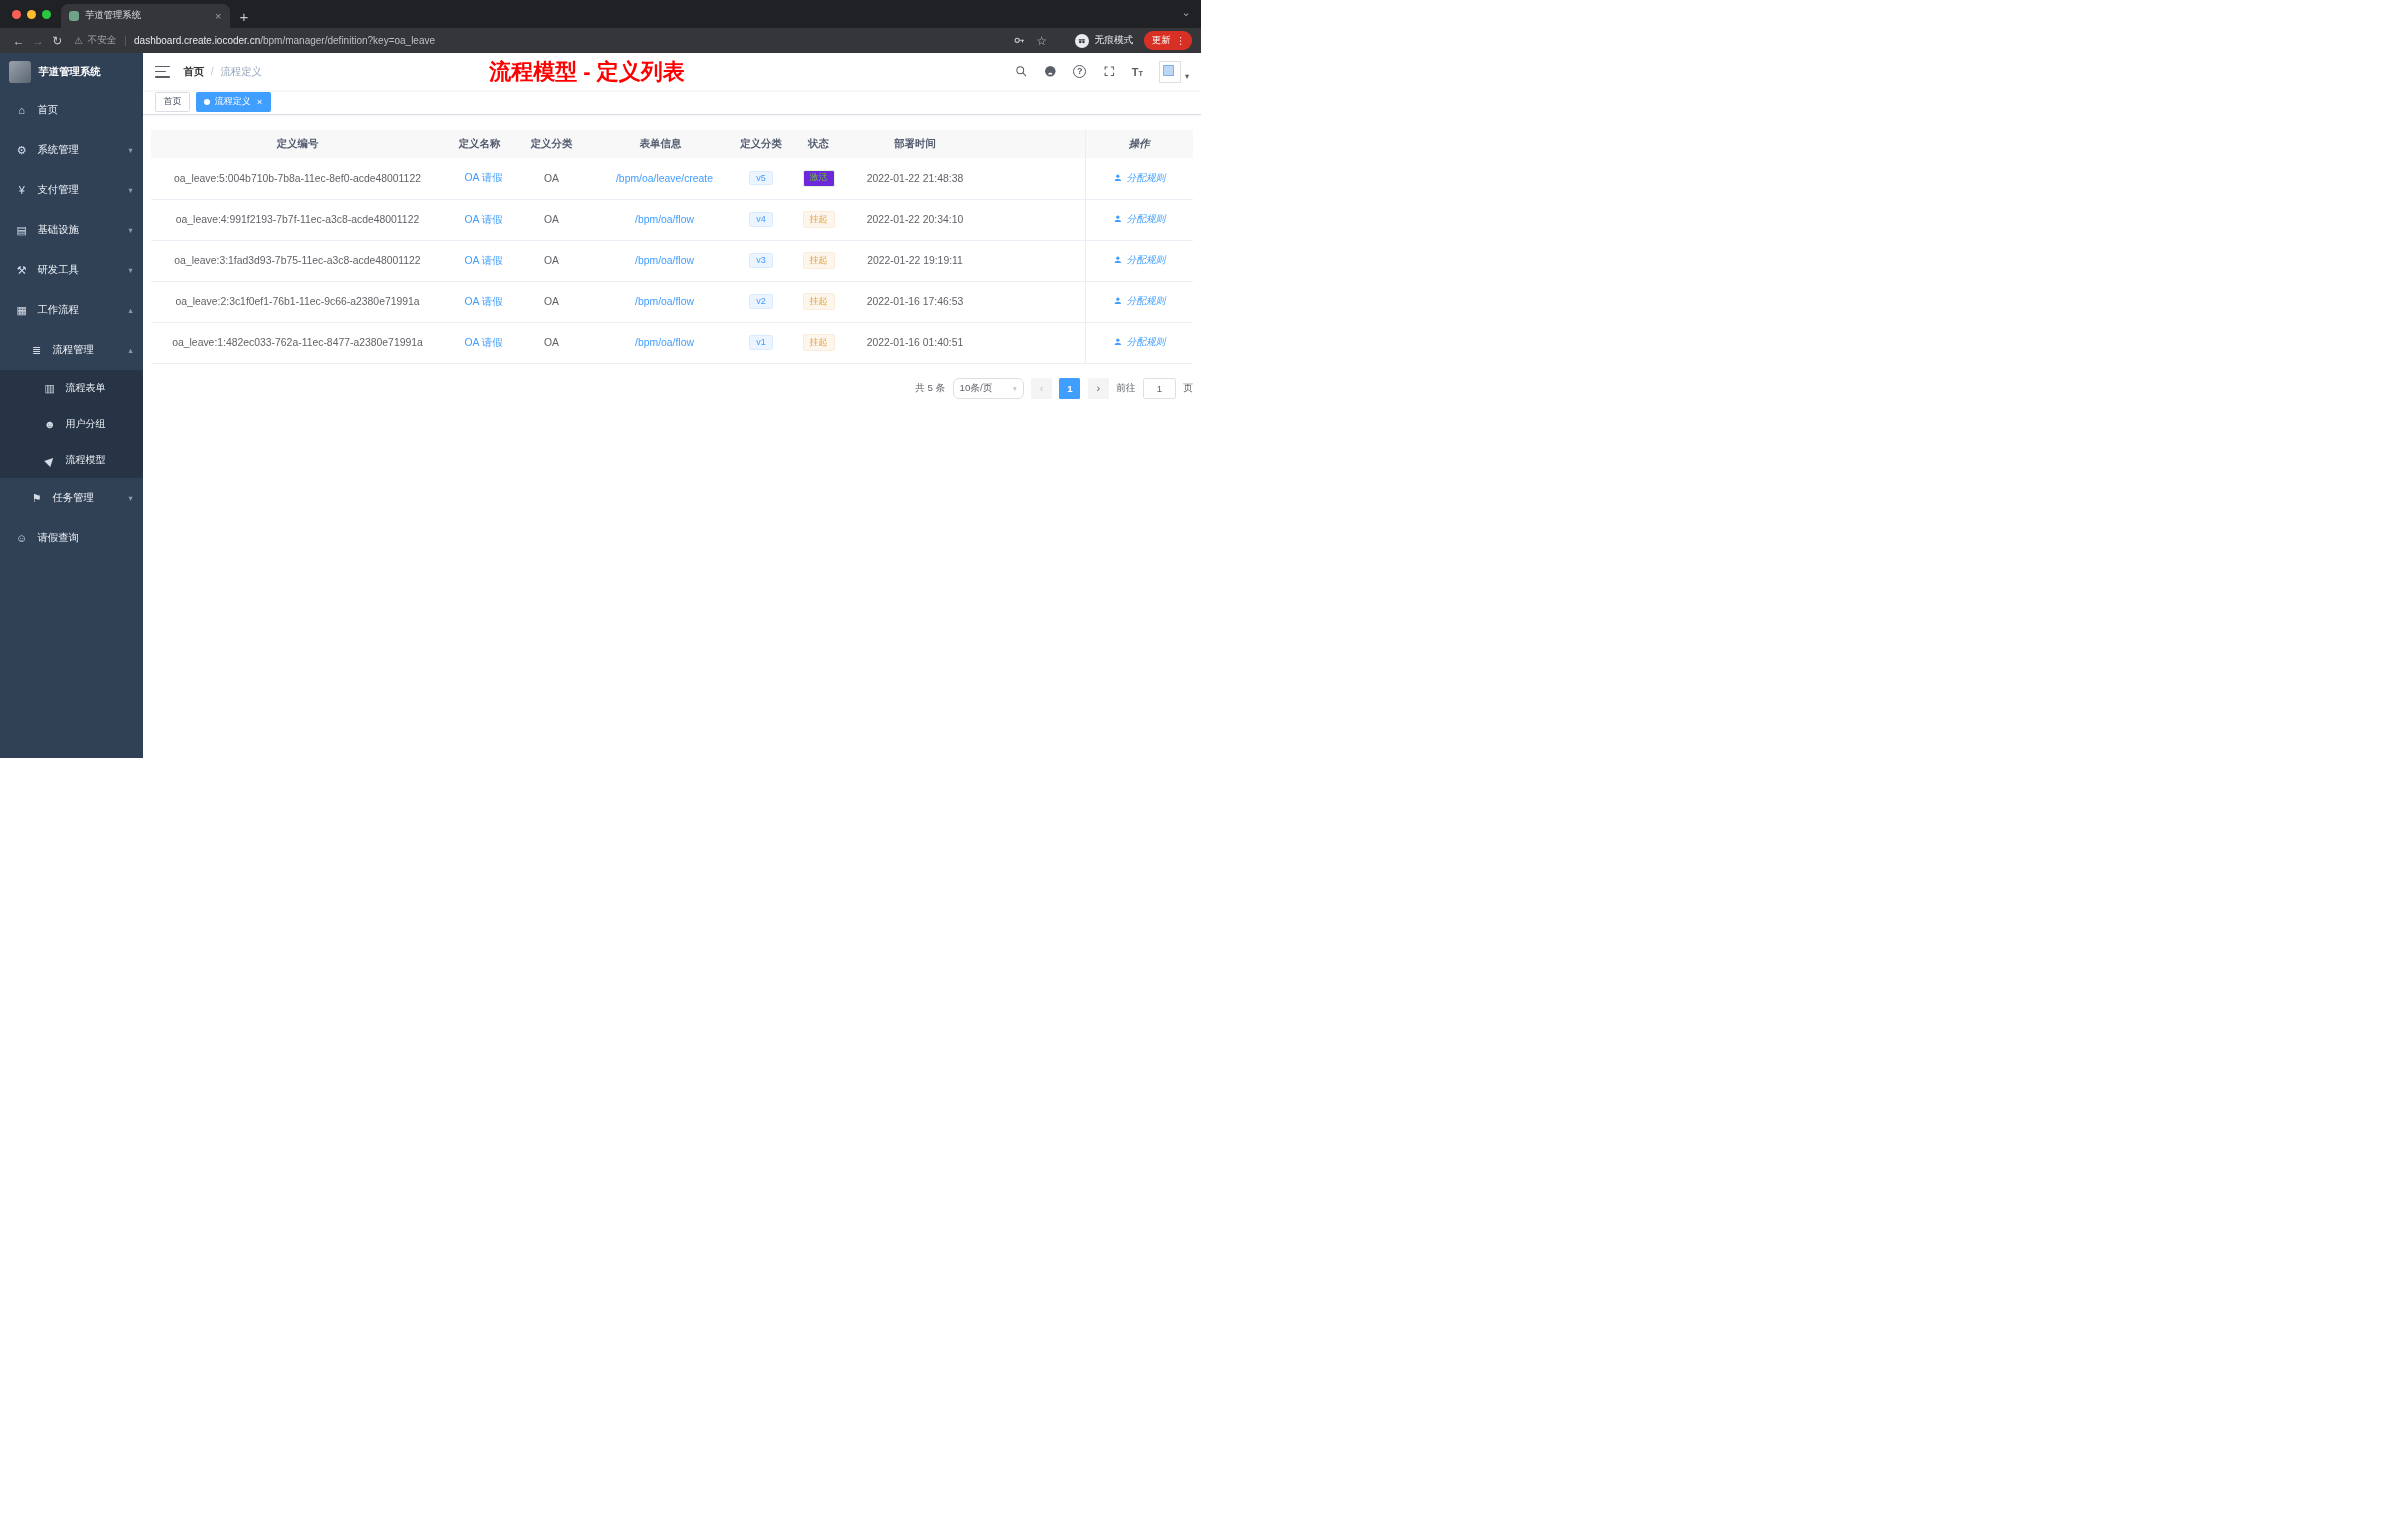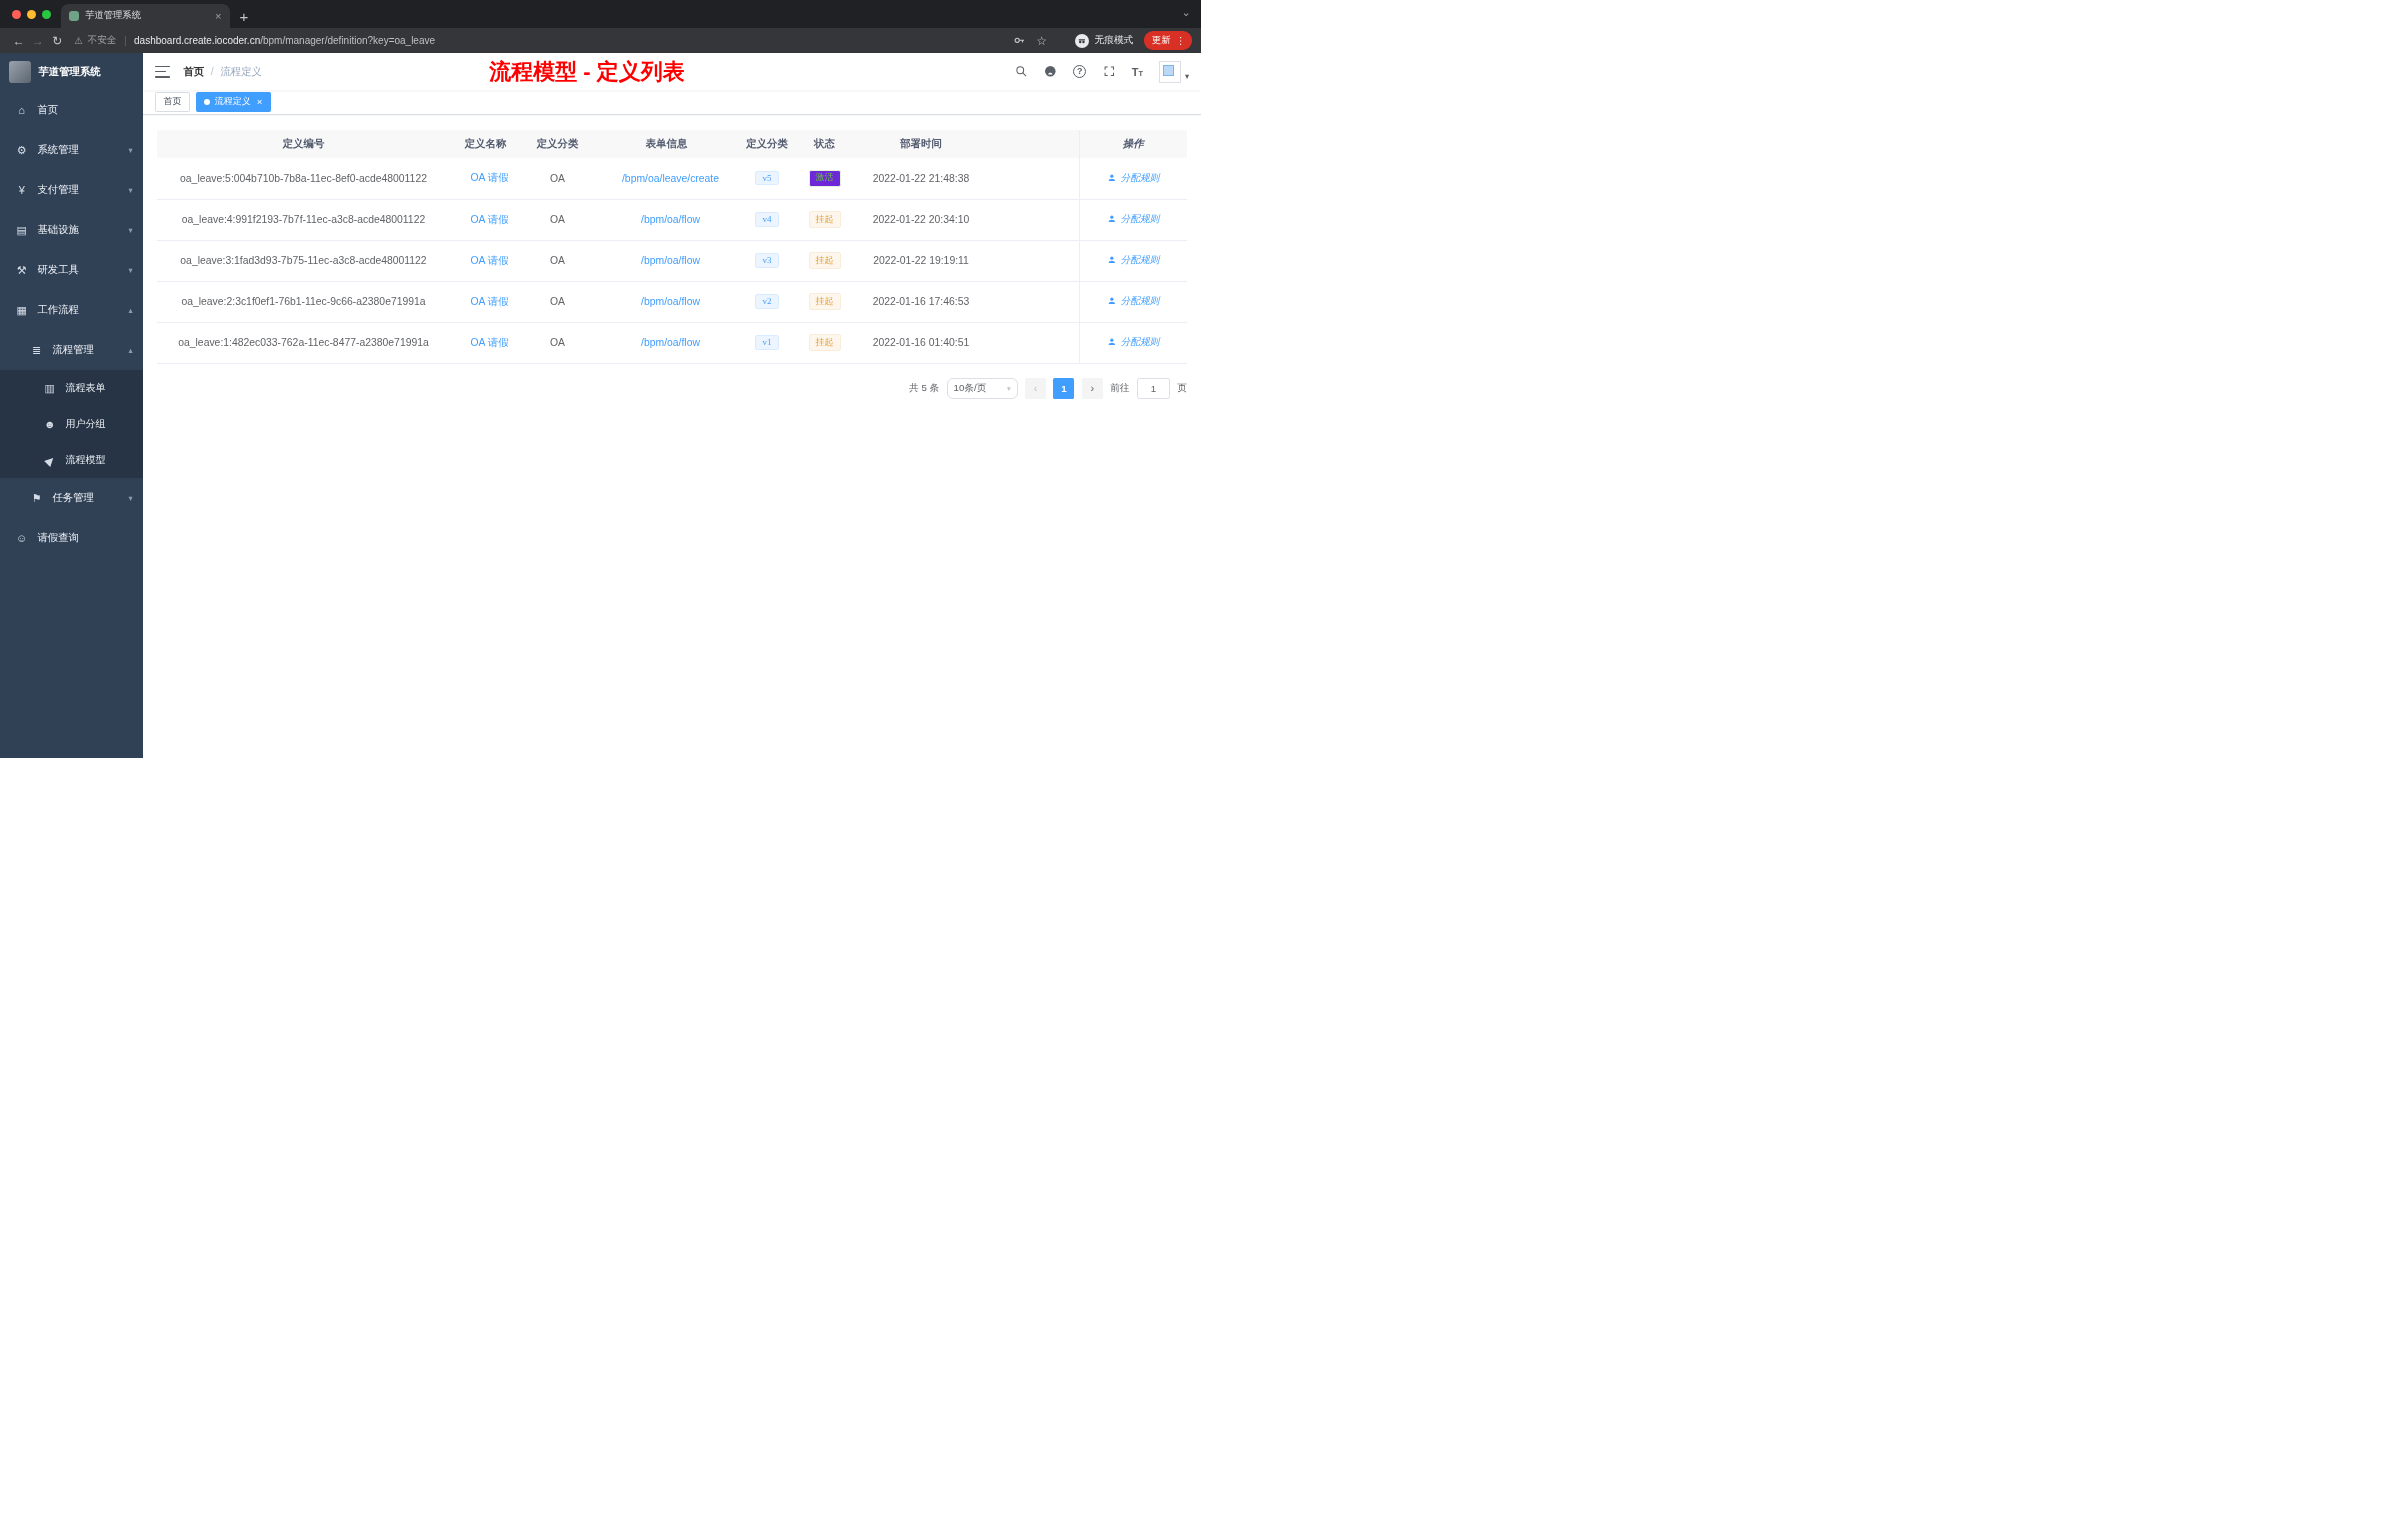--- a/index.html
+++ b/index.html
@@ -77,29 +77,29 @@
 
   .tagsbar { height:25px; background:#fff; border-bottom:0.7px solid #d8dce5;
     box-shadow:0 0.7px 2.2px rgba(0,0,0,.06); display:flex; align-items:center; padding:0 12px; gap:6px; z-index:1; }
   .tag { height:19.3px; display:inline-flex; align-items:center; gap:4.5px; padding:0 7.4px;
     border:0.7px solid #d8dce5; border-radius:1.5px; background:#fff; color:#495060; font-size:9px; cursor:pointer; }
   .tag.active { background:#409eff; border-color:#409eff; color:#fff; }
   .tag .dot { width:6px; height:6px; border-radius:50%; background:#fff; }
   .tag .x { font-size:9.7px; margin-left:1.5px; }
 
   
-  .content { padding:15px 14px 0; flex:1; }
+  .content { padding:15px 8px 0; flex:1; }
   table { width:100%; border-collapse:collapse; table-layout:fixed; }
   th { height:28px; background:#f8f8f9; color:#515a6e; font-size:10.4px; font-weight:700; text-align:center; }
   td { height:41px; border-bottom:0.7px solid #ebeef5; color:#606266; font-size:10.4px; text-align:center;
     white-space:nowrap; overflow:hidden; }
   th.op-col, td.op-col { border-left:0.7px solid #ebeef5;font-style:italic; }
   .link { color:#409eff; cursor:pointer;margin-left:8px; }
   .ver-tag { display:inline-block; padding:0.7px 6.7px 1.5px; font-size:9px; border-radius:2.2px;
-    background:#ecf5ff; border:0.7px solid #d9ecff; color:#409eff;font-family:Liberation Serif, serif; }
+    background:#ecf5ff; border:0.7px solid #d9ecff; color:#409eff; }
   .status-tag { display:inline-block; padding:0.7px 6px 1.5px; font-size:9px; border-radius:2.2px; }
   .status-tag.success { background:#6d28d9; border:0.7px solid #e1f3d8; color:#67c23a; }
   .status-tag.warning { background:#fdf6ec; border:0.7px solid #faecd8; color:#e6a23c; }
   .action-link { color:#409eff; font-size:9.7px; display:inline-flex; align-items:center; gap:3.7px; cursor:pointer; }
 
   .pagination { display:flex; justify-content:flex-end; align-items:center; gap:7.4px;
     margin-top:14px; color:#606266; font-size:9.7px; }
   .size-select { width:71px; height:21px; border:0.7px solid #dcdfe6; border-radius:6px;
     display:flex; align-items:center; justify-content:space-between; padding:0 6px; cursor:pointer; }
   .size-select .caret { color:#c0c4cc; font-size:7.4px; }

